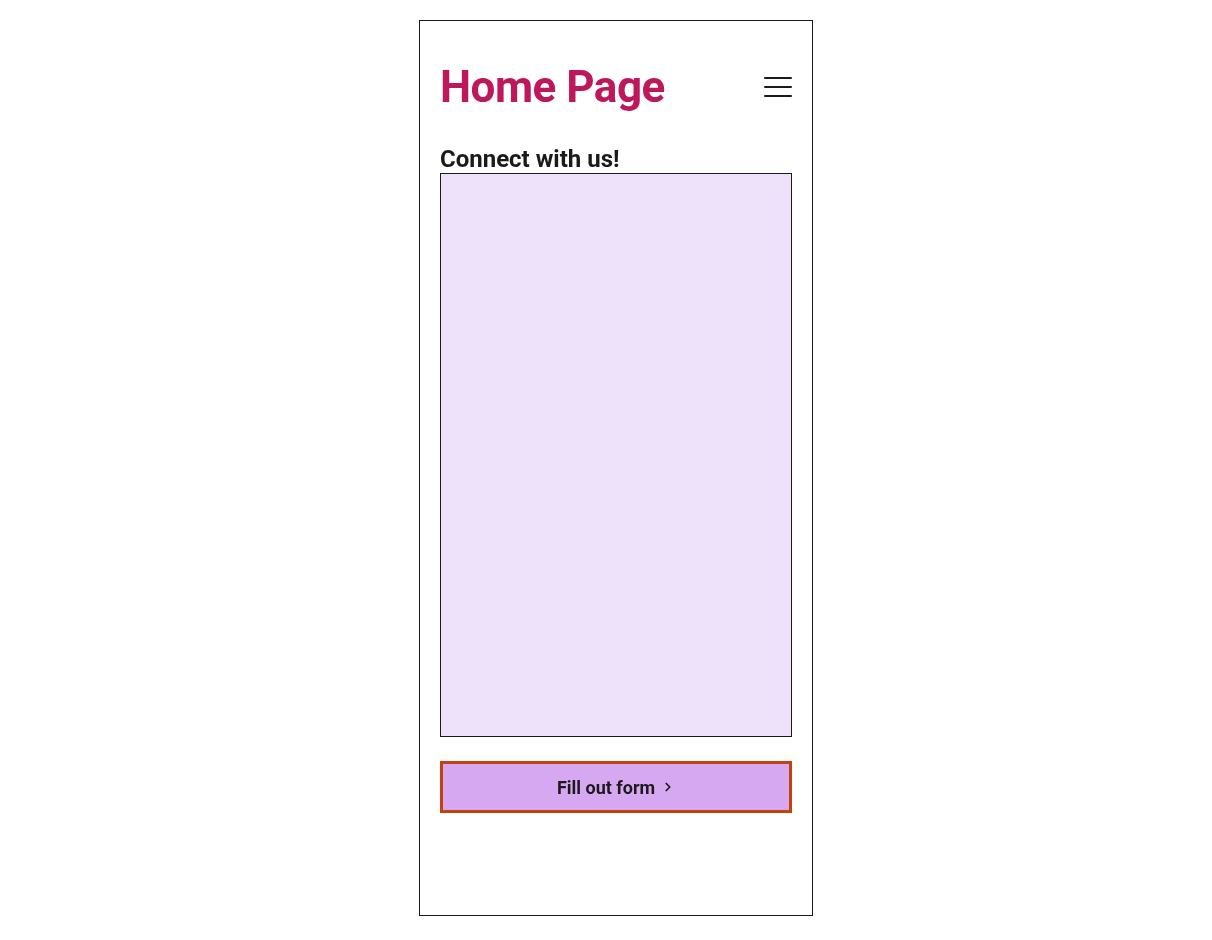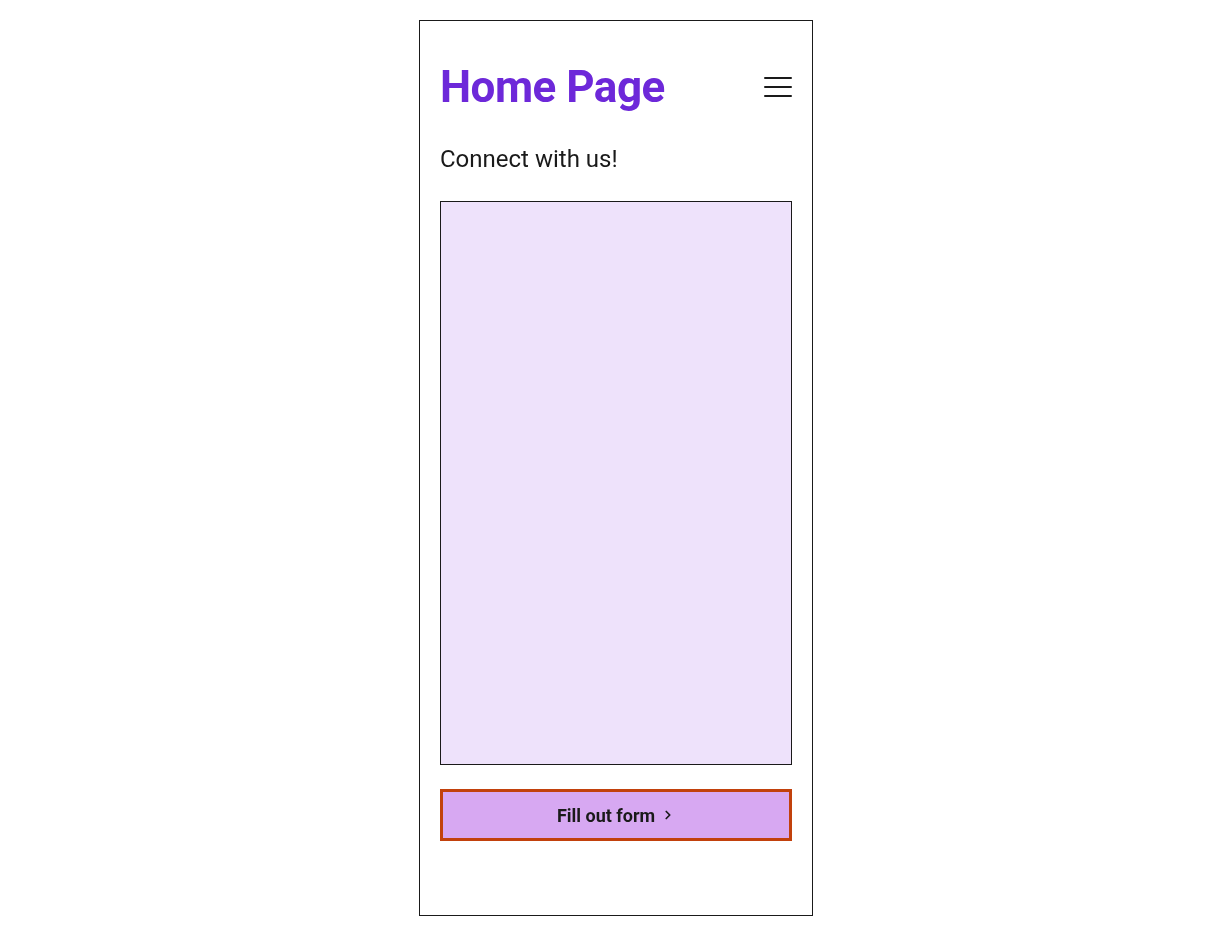--- a/index.html
+++ b/index.html
@@ -27,42 +27,41 @@
     .header-row {
       display: flex;
       align-items: center;
       justify-content: space-between;
       margin-top: 20px;
       margin-bottom: 32px;
     }
     .page-title {
       font-size: 44px;
       font-weight: 700;
-      color: #6d28d9;
+      color: #be185d;
       letter-spacing: -0.5px;
     }
     .hamburger-icon {
       width: 28px;
       height: 20px;
       display: flex;
       flex-direction: column;
       justify-content: space-between;
       cursor: pointer;
     }
     .hamburger-icon span {
       display: block;
       height: 2px;
       background: #1a1a1a;
       border-radius: 1px;
     }
     .subtitle {
       font-size: 24px;
-      font-weight: 400;
+      font-weight: 700;
       color: #1a1a1a;
-      margin-bottom: 28px;
     }
     .image-placeholder {
       width: 100%;
       height: 564px;
       border: 1px solid #1a1a1a;
       background: #EEE2FB;
       margin-bottom: 24px;
     }
     .cta-button {
       width: 100%;

